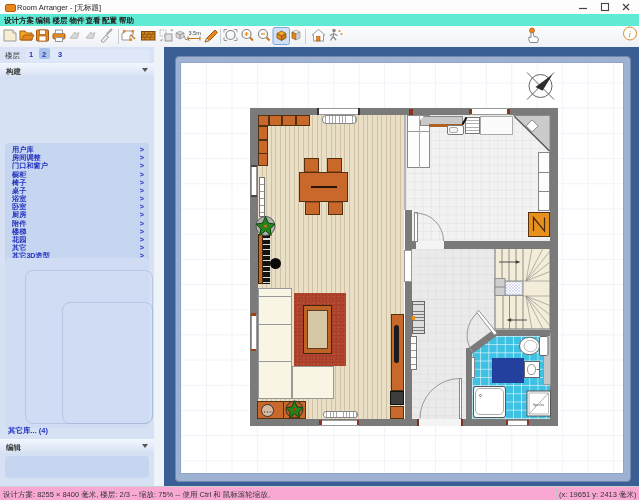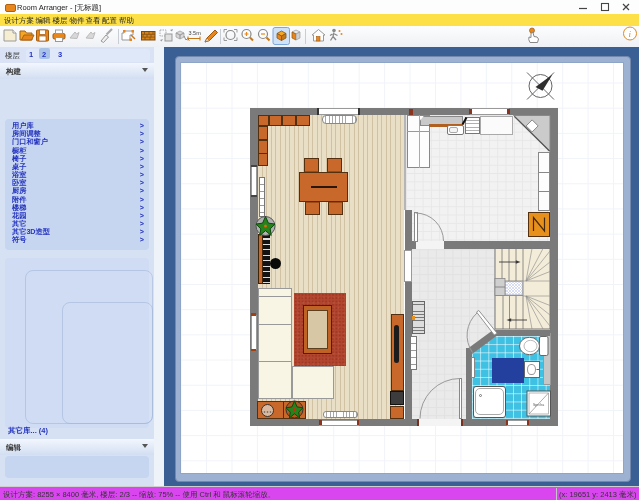--- a/index.html
+++ b/index.html
@@ -1,26 +1,26 @@
 <!DOCTYPE html>
 <html><head><meta charset="utf-8">
 <style>
 html,body{margin:0;padding:0}
 body{width:639px;height:500px;position:relative;overflow:hidden;font-family:"Liberation Sans",sans-serif;background:#fff}
 .ab{position:absolute}
 
 #title{left:0;top:0;width:639px;height:14px;background:#fdfdfd;font-size:7.5px;color:#222}
 #title .txt{left:17px;top:3px}
 #appicon{left:5px;top:4px;width:9px;height:6px;background:#e8861c;border-radius:2px;border:1px solid #b05e10}
-#menu{left:0;top:14px;width:639px;height:12px;background:#fde047;font-size:7.5px;color:#222;font-weight:normal}
+#menu{left:0;top:14px;width:639px;height:12px;background:#5eead4;font-size:7.5px;color:#222;font-weight:bold}
 #menu span{position:absolute;top:2px}
 #toolbar{left:0;top:26px;width:639px;height:21px;background:linear-gradient(#fdfdfe,#eef1f5);border-bottom:1px solid #d5d9e0}
 .tsep{position:absolute;top:3px;width:1px;height:15px;background:#c9cdd4}
 
-#status{left:0;top:486px;width:639px;height:14px;background:#d946ef;border-top:1px solid #cfcfcf;font-size:7.5px;color:#333}
+#status{left:0;top:486px;width:639px;height:14px;background:#f9a8d4;border-top:1px solid #cfcfcf;font-size:7.5px;color:#333}
 #status .lt{left:3px;top:3px;white-space:nowrap}
 #status .rt{left:559px;top:3px;white-space:nowrap}
 #status .dv{left:556px;top:1px;width:1px;height:12px;background:#c6c6c6;position:absolute}
 
 #side{left:0;top:47px;width:154px;height:439px;background:#d7e1f4;overflow:hidden;font-size:7.5px;font-weight:bold}
 .hdr{left:0;width:154px;height:16px;background:linear-gradient(#f3f7fd,#d2def2);color:#3a3a3a}
 .hdr b{position:absolute;left:6px;top:4px;font-weight:bold}
 .hdr i{position:absolute;right:6px;top:5px;width:0;height:0;border:3px solid transparent;border-top:4px solid #555}
 .pan{left:5px;width:144px;background:#c6d5f0;border-radius:4px}
 .blue{color:#2433bf}
@@ -157,21 +157,21 @@
       <b style="position:absolute;left:5px;top:4px;color:#3a3a3a;font-weight:normal">楼层</b>
    <span style="left:29px">1</span>
       <div id="tab2"></div>
       <span style="left:42px">2</span>
       <span style="left:58px">3</span>
     </div>
  <div class="ab hdr" style="top:16px">
       <b>构建</b>
       <i></i>
     </div>
- <div class="ab pan blue" style="top:72px;height:128px;padding-top:3px" id="items">
+ <div class="ab pan blue" style="top:96px;height:128px;padding-top:3px" id="items">
   <div>
         <span class="l">用户库</span>
         <span class="r">&gt;</span>
       </div>
   <div>
         <span class="l">房间调整</span>
         <span class="r">&gt;</span>
       </div>
   <div>
         <span class="l">门口和窗户</span>

